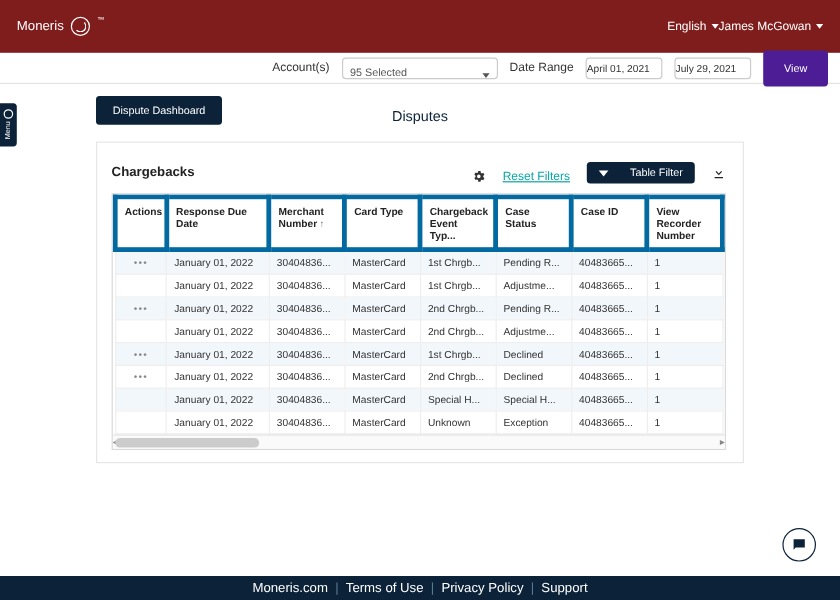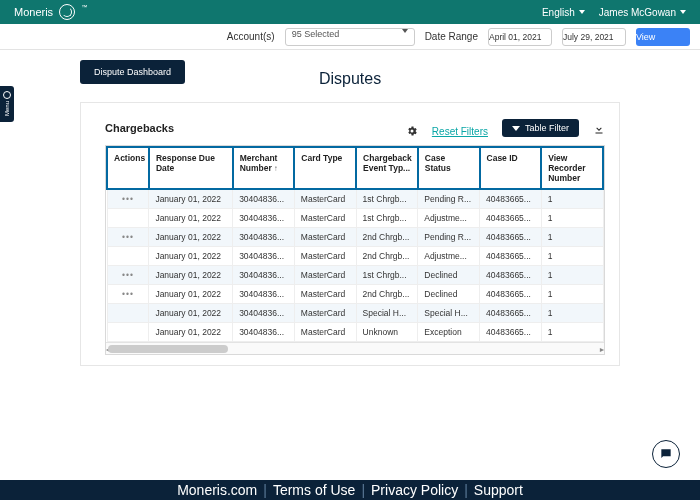--- a/index.html
+++ b/index.html
@@ -1,62 +1,62 @@
 <!DOCTYPE html>
 <html><head>
 <meta charset="utf-8">
 <style>
 *{box-sizing:border-box;margin:0;padding:0;font-family:-apple-system,BlinkMacSystemFont,"Segoe UI",Arial,sans-serif}
 body{background:#fff;width:700px;height:500px;overflow:hidden;position:relative;font-size:10px;color:#222}
-.topbar{background:#0f766e;height:24px;display:flex;align-items:center;justify-content:space-between;padding:0 14px;color:#fff}
+.topbar{background:#7f1d1d;height:44px;display:flex;align-items:center;justify-content:space-between;padding:0 14px;color:#fff}
 .brand{display:flex;align-items:center;gap:6px;font-weight:500;font-size:11px}
 .brand-swirl{width:16px;height:16px;border:1.5px solid #fff;border-radius:50%;position:relative}
 .brand-swirl:after{content:"";position:absolute;width:8px;height:8px;border:1.5px solid #fff;border-radius:50%;border-top-color:transparent;border-left-color:transparent;top:2px;left:2px}
 .tm{font-size:6px;position:relative;top:-5px}
-.top-right{display:flex;align-items:center;gap:14px;font-size:10px}
+.top-right{display:flex;align-items:center;font-size:10px}
 .top-right .dd{display:flex;align-items:center;gap:4px;cursor:pointer}
 .chev{width:0;height:0;border-left:3px solid transparent;border-right:3px solid transparent;border-top:4px solid currentColor}
 .filterbar{height:26px;border-bottom:1px solid #e3e3e3;display:flex;align-items:center;justify-content:flex-end;gap:10px;padding:0 10px;font-size:10px;color:#333}
-.sel{border:1px solid #ccc;border-radius:3px;height:18px;width:130px;display:flex;align-items:flex-start;justify-content:space-between;padding:0 6px;background:#fff;font-size:9px;color:#555}
+.sel{border:1px solid #ccc;border-radius:3px;height:18px;width:130px;display:flex;align-items:flex-end;justify-content:space-between;padding:0 6px;background:#fff;font-size:9px;color:#555}
 .datebox{border:1px solid #ccc;border-radius:3px;height:18px;width:64px;display:flex;align-items:center;justify-content:flex-start;font-size:8.5px;color:#333;background:#fff}
-.viewbtn{background:#3b82f6;color:#fff;border-radius:3px;height:18px;width:54px;display:flex;align-items:center;justify-content:flex-start;font-size:9px;cursor:pointer}
+.viewbtn{background:#4c1d95;color:#fff;border-radius:3px;height:30px;width:54px;display:flex;align-items:center;justify-content:center;font-size:9px;cursor:pointer}
 .dashbtn{background:#0b2239;color:#fff;border-radius:3px;height:18px;padding:12px 14px;display:inline-flex;align-items:center;font-size:9px;margin:10px 0 0 80px;cursor:pointer}
-.page-title{text-align:center;font-size:16px;color:#0b2239;margin-top:-14px;font-weight:500}
+.page-title{text-align:center;font-size:12px;color:#0b2239;margin-top:-14px;font-weight:500}
 .side-tab{position:absolute;left:0;top:86px;width:14px;height:36px;background:#0b2239;border-radius:0 3px 3px 0;display:flex;flex-direction:column;align-items:center;justify-content:center;gap:2px}
 .side-tab .dot{width:8px;height:8px;border:1px solid #fff;border-radius:50%}
 .side-tab .lbl{color:#fff;font-size:6px;writing-mode:vertical-rl;transform:rotate(180deg)}
-.card{margin:14px 80px 16px 80px;border:1px solid #e6e6e6;padding:16px 14px 10px 24px;position:relative}
+.card{margin:14px 80px 16px 80px;border:1px solid #e6e6e6;padding:16px 14px 10px 12px;position:relative}
 .card-head{display:flex;align-items:center;justify-content:space-between;margin-bottom:8px}
 .card-title{font-weight:600;font-size:11px;color:#222}
 .card-tools{display:flex;align-items:flex-end;gap:14px}
 .gear{width:12px;height:12px;position:relative}
 .gear svg{width:12px;height:12px;fill:#333}
 .reset{color:#0aa6a6;text-decoration:underline;font-size:10px;cursor:pointer}
-.tfilter{background:#0b2239;color:#fff;border-radius:3px;height:18px;padding:0 10px;display:flex;align-items:center;gap:5px;font-size:9px;cursor:pointer}
+.tfilter{background:#0b2239;color:#fff;border-radius:3px;height:18px;padding:0 10px;display:flex;align-items:center;gap:18px;font-size:9px;cursor:pointer}
 .funnel{width:0;height:0;border-left:4px solid transparent;border-right:4px solid transparent;border-top:5px solid #fff}
 .dl{cursor:pointer}
 .dl svg{width:12px;height:12px;fill:#222}
 .tbl-wrap{border:1px solid #d9d9d9;overflow:hidden}
 .tbl{width:100%;border-collapse:collapse;table-layout:fixed}
-.tbl th{background:#fff;border:2px solid #0369a1;font-size:8.5px;font-weight:600;text-align:left;padding:5px 6px;vertical-align:top;height:30px;color:#222}
+.tbl th{background:#fff;border:4px solid #0369a1;font-size:8.5px;font-weight:600;text-align:left;padding:5px 6px;vertical-align:top;height:30px;color:#222}
 .tbl td{border:1px solid #eee;font-size:8.5px;padding:4px 6px;white-space:nowrap;overflow:hidden;text-overflow:ellipsis;color:#333}
 .tbl tbody tr:nth-child(odd){background:#f2f7fb}
 .col-act{width:38px}
 .col-date{width:76px}
 .col-other{width:56px}
 .dots{letter-spacing:1px;color:#888;text-align:center;display:block}
 .sort{font-size:8px;color:#777;margin-left:2px}
 .hscroll{height:12px;background:#fafafa;border-top:1px solid #e3e3e3;position:relative}
 .hscroll .thumb{position:absolute;left:2px;top:2px;height:8px;width:120px;background:#ccc;border-radius:4px}
 .hscroll .arr{position:absolute;top:2px;width:8px;height:8px;display:flex;align-items:center;justify-content:center;color:#888;font-size:7px}
 .hscroll .arr.l{left:-2px}
 .hscroll .arr.r{right:-2px}
 .chat{position:absolute;right:20px;bottom:32px;width:28px;height:28px;border:1.5px solid #0b2239;border-radius:50%;display:flex;align-items:center;justify-content:center;background:#fff}
 .chat svg{width:14px;height:14px;fill:#0b2239}
-.footer{position:absolute;bottom:0;left:0;right:0;height:20px;background:#0b2239;color:#fff;display:flex;align-items:center;justify-content:center;gap:6px;font-size:14px}
+.footer{position:absolute;bottom:0;left:0;right:0;height:20px;background:#0b2239;color:#fff;display:flex;align-items:center;justify-content:center;gap:6px;font-size:11px}
 .footer a{color:#fff;text-decoration:none}
 .footer .sep{color:#5b7a97}
 </style>
 </head>
 <body>
 
 
 
 <div class="topbar">
   <div class="brand">

